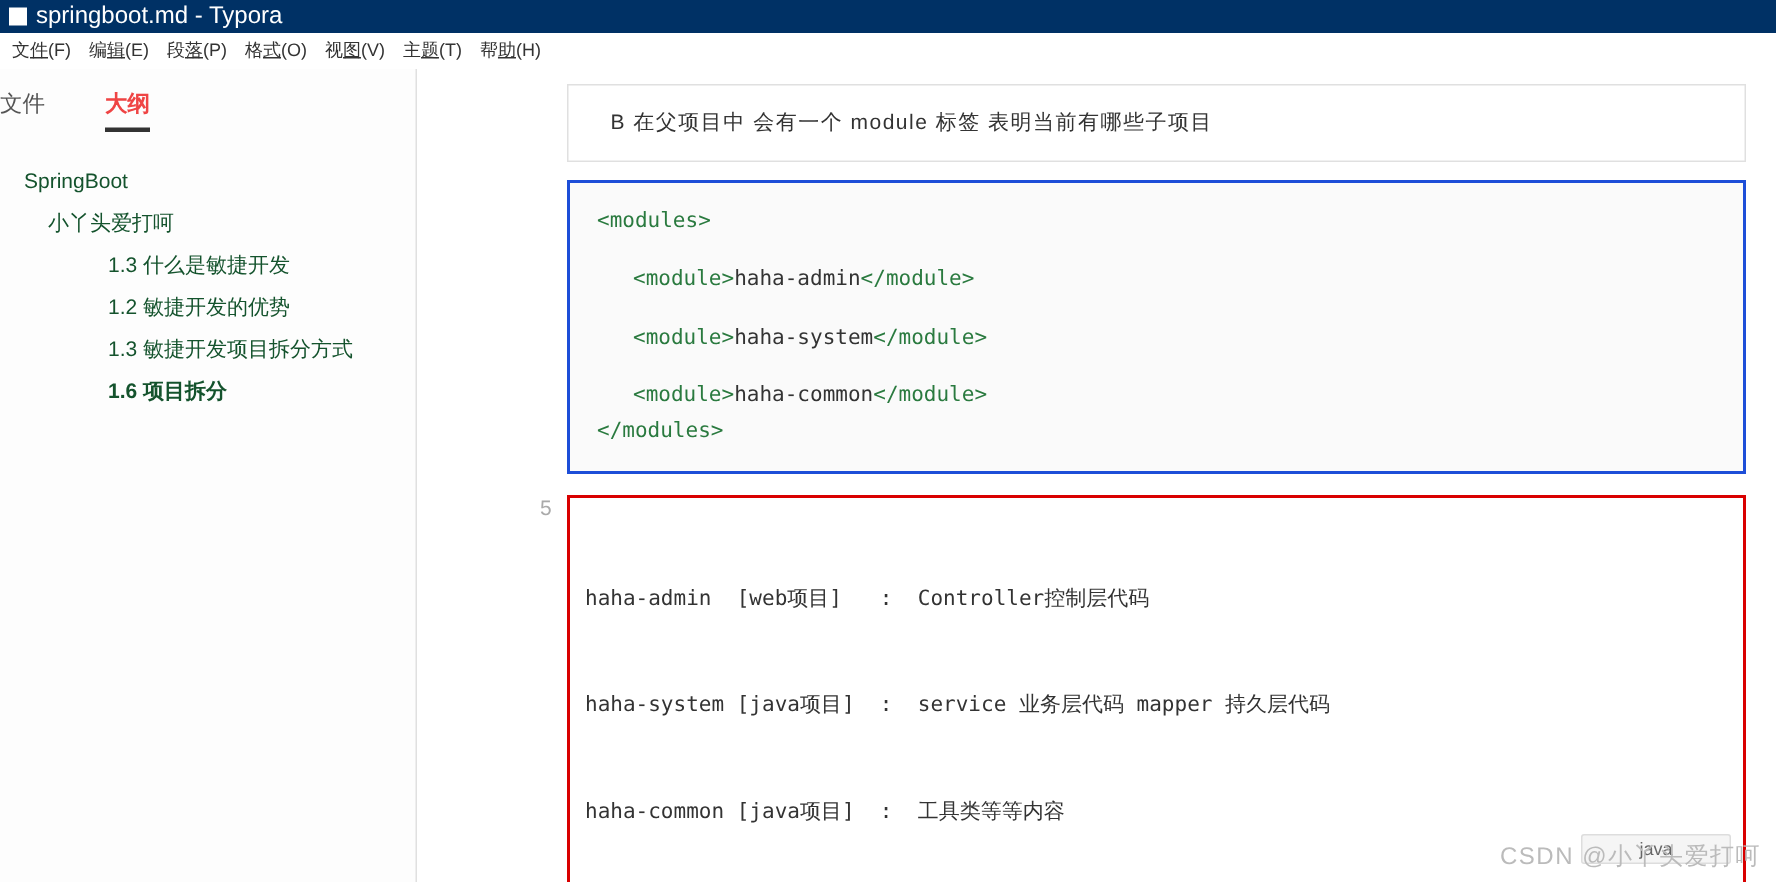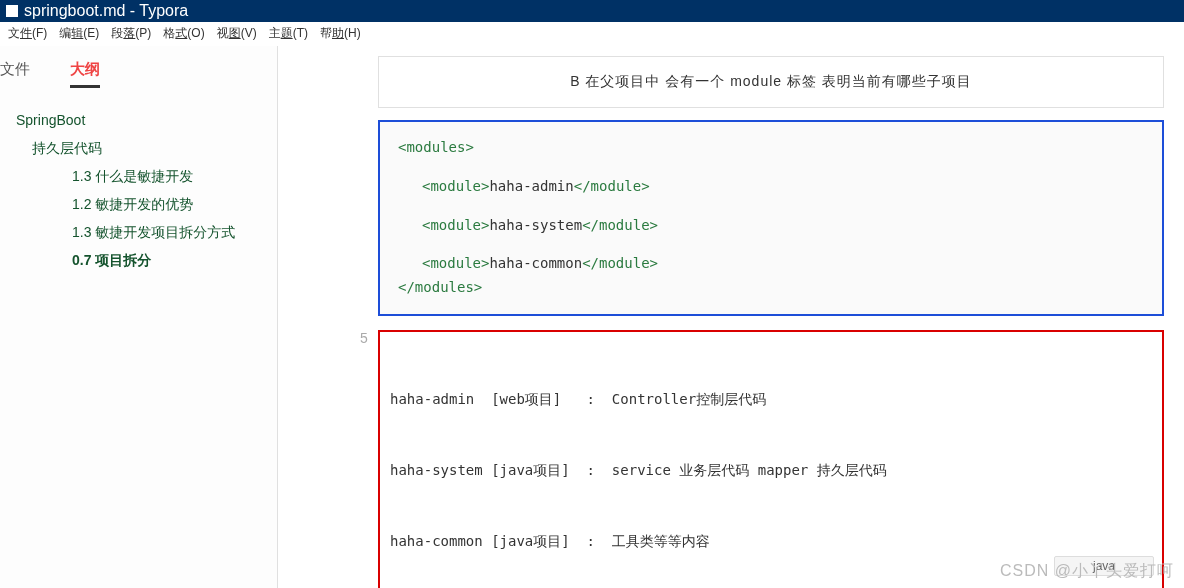--- a/index.html
+++ b/index.html
@@ -22,21 +22,21 @@
     .outline { padding: 8px 0 0 14px; font-size: 14px; line-height: 2; color: #14532d; }
     .outline-item { cursor: pointer; white-space: nowrap; }
     .outline-l1 { padding-left: 2px; }
     .outline-l2 { padding-left: 18px; }
     .outline-l3 { padding-left: 34px; }
     .outline-l4 { padding-left: 58px; }
     .outline-item.active { font-weight: bold; }
     
     .editor { flex: 1; overflow-y: auto; padding: 10px 20px 10px 100px; position: relative; background: #fff; }
     
-    .block-b { border: 1px solid #e0e0e0; padding: 16px 28px; margin-bottom: 12px; font-size: 14px; letter-spacing: 1px; text-align: center; }
+    .block-b { border: 1px solid #e0e0e0; padding: 16px 28px; margin-bottom: 12px; font-size: 14px; letter-spacing: 1px; }
     
     .code-block { border: 2px solid #1d4ed8; background: #fafafa; padding: 14px 18px; font-family: Consolas, Monaco, monospace; font-size: 14px; line-height: 1.7; margin-bottom: 14px; }
     .tag { color: #2a7a3f; }
     .text-content { color: #333; }
     .indent1 { padding-left: 24px; margin-top: 15px; }
     
     .section-5 { margin-top: 6px; }
     .line-num { position: absolute; left: 82px; color: #aaa; font-size: 14px; }
     .section-5-title { font-size: 14px; padding: 2px 0 4px 4px; }
     
@@ -66,25 +66,25 @@
 </div>
 
 <div class="main">
   <div class="sidebar">
     <div class="sidebar-tabs">
       <div class="sidebar-tab">文件</div>
       <div class="sidebar-tab active">大纲</div>
     </div>
     <div class="outline">
       <div class="outline-item outline-l1">SpringBoot</div>
-      <div class="outline-item outline-l2">持久层代码</div>
+      <div class="outline-item outline-l2">小丫头爱打呵</div>
       <div class="outline-item outline-l4">1.3 什么是敏捷开发</div>
       <div class="outline-item outline-l4">1.2 敏捷开发的优势</div>
       <div class="outline-item outline-l4">1.3 敏捷开发项目拆分方式</div>
-      <div class="outline-item outline-l4 active">0.7 项目拆分</div>
+      <div class="outline-item outline-l4 active">1.6 项目拆分</div>
     </div>
   </div>
 
   <div class="editor">
     <div class="block-b">B  在父项目中  会有一个   module  标签  表明当前有哪些子项目</div>
 
     <div class="code-block">
       <div><span class="tag">&lt;modules&gt;</span></div>
       <div class="indent1"><span class="tag">&lt;module&gt;</span><span class="text-content">haha-admin</span><span class="tag">&lt;/module&gt;</span></div>
       <div class="indent1"><span class="tag">&lt;module&gt;</span><span class="text-content">haha-system</span><span class="tag">&lt;/module&gt;</span></div>

